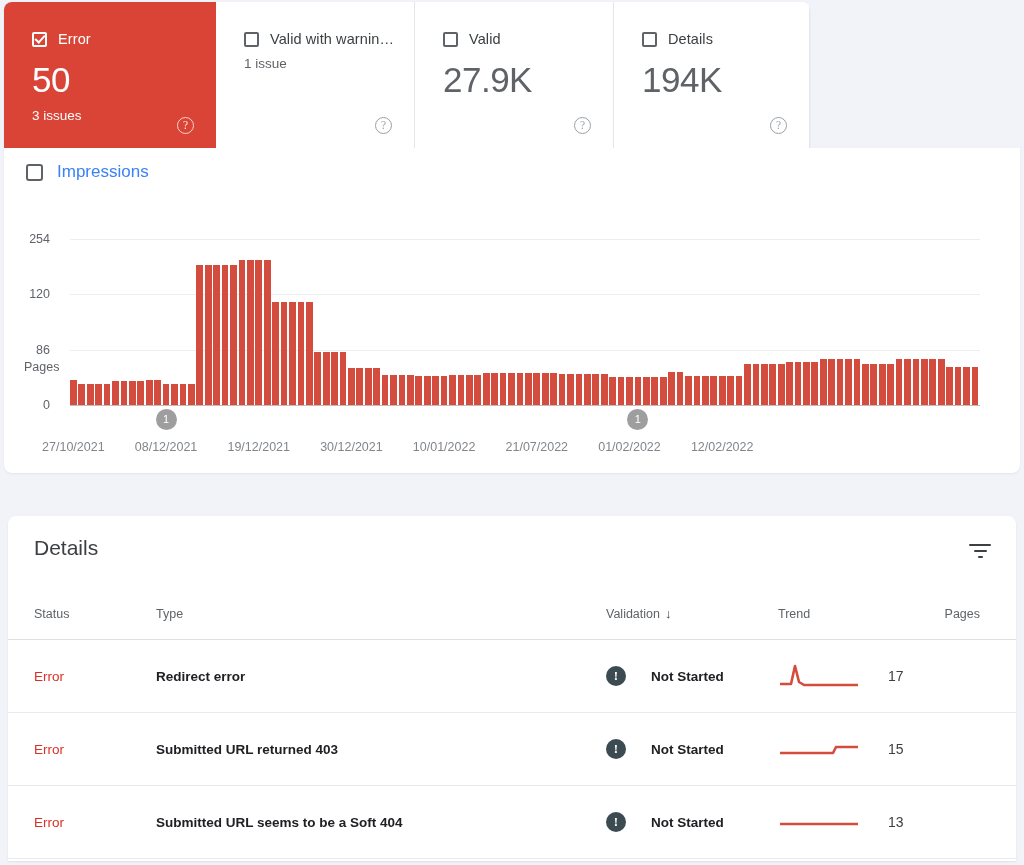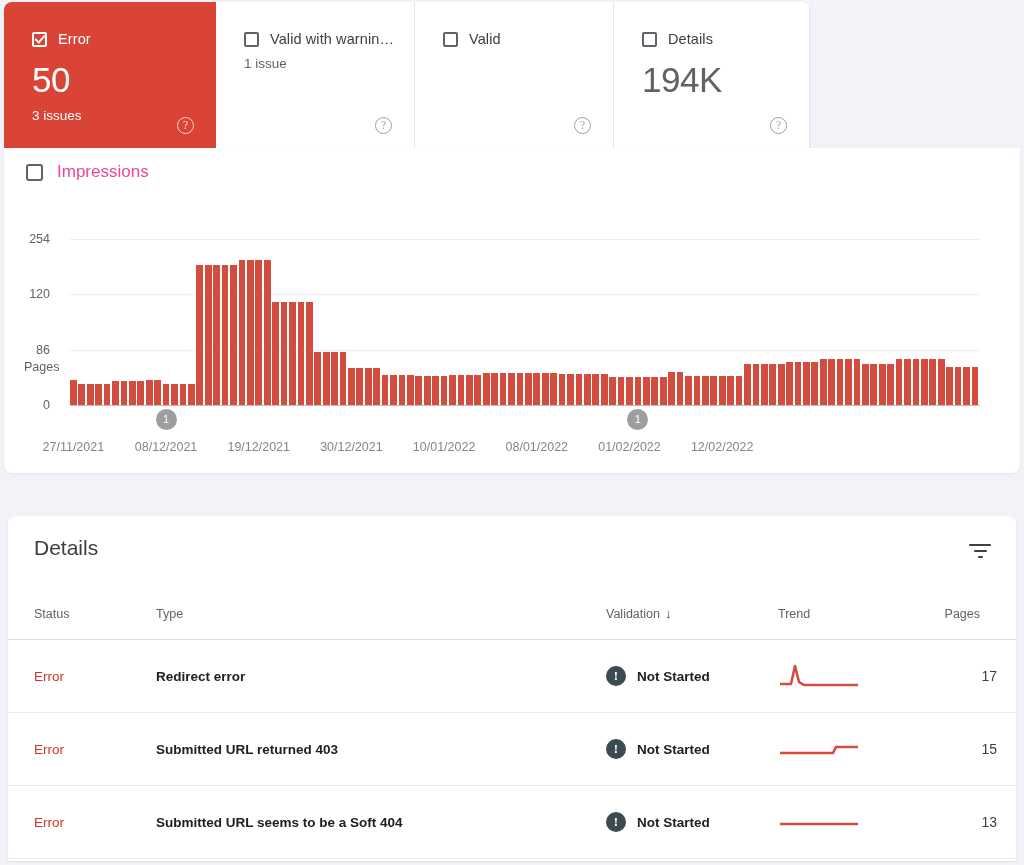--- a/index.html
+++ b/index.html
@@ -103,21 +103,21 @@
   .chart-card {
     position: absolute;
     left: 4px; top: 148px;
     width: 1016px; height: 325px;
     background: #ffffff;
     border-radius: 0 0 8px 8px;
     box-shadow: 0 1px 2px rgba(60,64,67,0.08);
   }
   .legend { position: absolute; left: 22px; top: 14px; display: flex; align-items: center; gap: 14px; cursor: pointer; }
   .legend .cbox { width: 17px; height: 17px; border-color: #5f6368; border-radius: 3px; }
-  .legend-label { font-size: 17px; color: #ec4899; }
+  .legend-label { font-size: 17px; color: #3b82f6; }
 
   .ylabel { position: absolute; left: 20px; top: 212px; font-size: 12.5px; color: #5f6368; }
 
   .plot { position: absolute; left: 0; top: 0; width: 1016px; height: 325px; }
 
   .ytick {
     position: absolute;
     right: 0; width: 46px;
     text-align: right;
     font-size: 12.5px;
@@ -197,40 +197,40 @@
     color: #3c4043;
     padding: 22px 0;
     border-bottom: 1px solid #e8eaed;
     vertical-align: middle;
   }
   tr[data-name="table-row"] { cursor: pointer; }
   .c-status { width: 148px; padding-left: 26px; }
   .c-type   { width: 450px; padding-left: 0; }
   .c-valid  { width: 172px; }
   .c-trend  { width: 110px; }
-  .c-pages  { width: 128px; text-align: right; padding-right: 19px; }
+  .c-pages  { width: 128px; padding-right: 19px; }
   th.c-pages { text-align: right; padding-right: 36px; }
   th.c-status { padding-left: 26px; }
 
   .status-err { color: #d93025; font-size: 13.5px; }
   .type-text { font-weight: bold; font-size: 13.5px; color: #202124; }
   .valid-cell { display: flex; align-items: center; gap: 11px; }
   .alert-icon {
     width: 20px; height: 20px;
     border-radius: 50%;
     background: #3c4a52;
     color: #ffffff;
     font-size: 13px;
     font-weight: bold;
     line-height: 20px;
     text-align: center;
     flex: none;
     font-family: "Liberation Serif", serif;
   }
-  .valid-text { font-size: 13.5px; color: #202124; font-weight: bold; }
+  .valid-text { font-size: 13.5px; color: #202124; font-weight: bold; margin-left: 14px; }
   .sort-arrow { font-size: 13px; color: #3c4043; margin-left: 5px; }
   .spark { display: block; }
   .pages-num { font-size: 14px; color: #3c4043; }
 </style>
 </head>
 <body>
 
 <div class="page" data-name="coverage-report-page">
 
   <div class="tabs" data-name="summary-tabs">
@@ -252,20 +252,21 @@
       </div>
       <div class="tab-sub" data-name="tab-valid-with-warnings-sub">1 issue</div>
       <div class="help-icon" data-name="help-icon">?</div>
     </div>
 
     <div class="tab tab-2" data-name="tab-valid">
       <div class="tab-head" data-name="tab-valid-head">
         <span class="cbox" data-name="tab-valid-checkbox"></span>
         <span class="tab-label" data-name="tab-valid-label">Valid</span>
       </div>
+      <div class="tab-count" data-name="tab-valid-count">27.9K</div>
       <div class="tab-sub" data-name="tab-valid-sub"></div>
       <div class="help-icon" data-name="help-icon">?</div>
     </div>
 
     <div class="tab tab-3" data-name="tab-excluded">
       <div class="tab-head" data-name="tab-excluded-head">
         <span class="cbox" data-name="tab-excluded-checkbox"></span>
         <span class="tab-label" data-name="tab-excluded-label">Details</span>
       </div>
       <div class="tab-count" data-name="tab-excluded-count">194K</div>
@@ -396,26 +397,26 @@
           <div class="bar" data-name="chart-bar" title="62" style="left: 834.167px; width: 6.74074px; height: 45.7422px; background: rgb(212, 76, 61);"></div>
           <div class="bar" data-name="chart-bar" title="62" style="left: 842.593px; width: 6.74074px; height: 45.7422px; background: rgb(212, 76, 61);"></div>
           <div class="bar" data-name="chart-bar" title="62" style="left: 851.019px; width: 6.74074px; height: 45.7422px; background: rgb(212, 76, 61);"></div>
           <div class="bar" data-name="chart-bar" title="62" style="left: 859.444px; width: 6.74074px; height: 45.7422px; background: rgb(212, 76, 61);"></div>
           <div class="bar" data-name="chart-bar" title="62" style="left: 867.87px; width: 6.74074px; height: 45.7422px; background: rgb(212, 76, 61);"></div>
           <div class="bar" data-name="chart-bar" title="52" style="left: 876.296px; width: 6.74074px; height: 38.3644px; background: rgb(212, 76, 61);"></div>
           <div class="bar" data-name="chart-bar" title="52" style="left: 884.722px; width: 6.74074px; height: 38.3644px; background: rgb(212, 76, 61);"></div>
           <div class="bar" data-name="chart-bar" title="52" style="left: 893.148px; width: 6.74074px; height: 38.3644px; background: rgb(212, 76, 61);"></div>
           <div class="bar" data-name="chart-bar" title="52" style="left: 901.574px; width: 6.74074px; height: 38.3644px; background: rgb(212, 76, 61);"></div>
         </div>
-        <div class="xtick" data-name="x-axis-tick-label" style="left: 69.3704px; top: 292px;">27/11/2021</div>
+        <div class="xtick" data-name="x-axis-tick-label" style="left: 69.3704px; top: 292px;">27/10/2021</div>
         <div class="xtick" data-name="x-axis-tick-label" style="left: 162.056px; top: 292px;">08/12/2021</div>
         <div class="xtick" data-name="x-axis-tick-label" style="left: 254.741px; top: 292px;">19/12/2021</div>
         <div class="xtick" data-name="x-axis-tick-label" style="left: 347.426px; top: 292px;">30/12/2021</div>
         <div class="xtick" data-name="x-axis-tick-label" style="left: 440.111px; top: 292px;">10/01/2022</div>
-        <div class="xtick" data-name="x-axis-tick-label" style="left: 532.796px; top: 292px;">08/01/2022</div>
+        <div class="xtick" data-name="x-axis-tick-label" style="left: 532.796px; top: 292px;">21/07/2022</div>
         <div class="xtick" data-name="x-axis-tick-label" style="left: 625.481px; top: 292px;">01/02/2022</div>
         <div class="xtick" data-name="x-axis-tick-label" style="left: 718.167px; top: 292px;">12/02/2022</div>
         <div class="marker" data-name="chart-annotation-marker" style="left: 151.556px; top: 261px;">1</div>
         <div class="marker" data-name="chart-annotation-marker" style="left: 623.407px; top: 261px;">1</div>
       </div>
 
   </div>
 
   <div class="details-card" data-name="details-card">
     <div class="details-title" data-name="page-title">Details</div>

